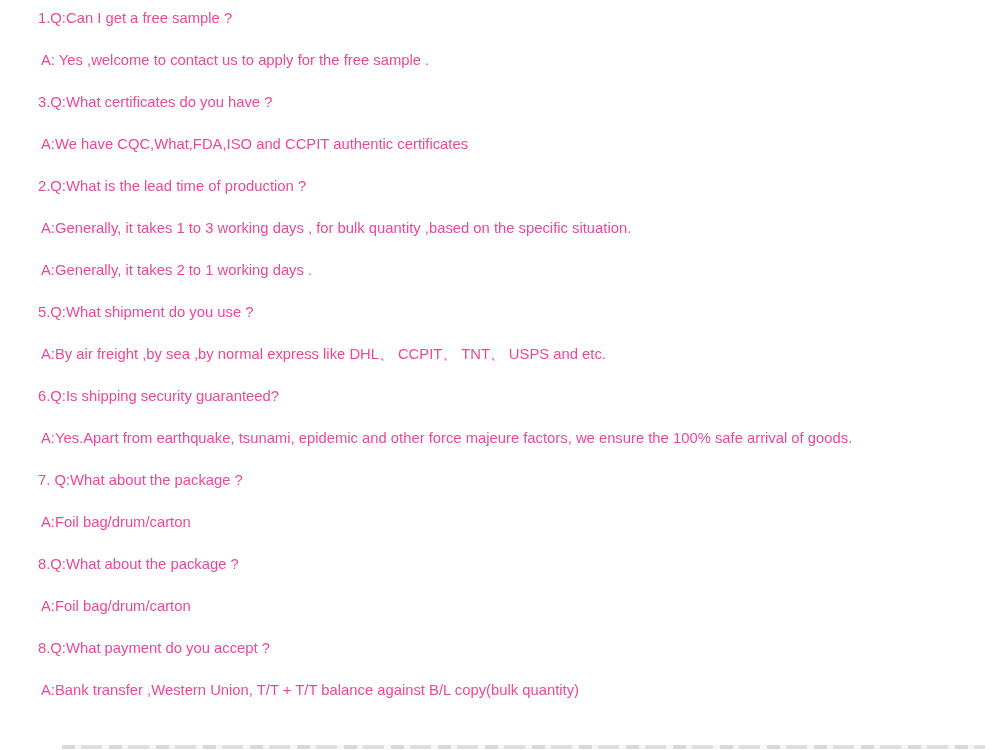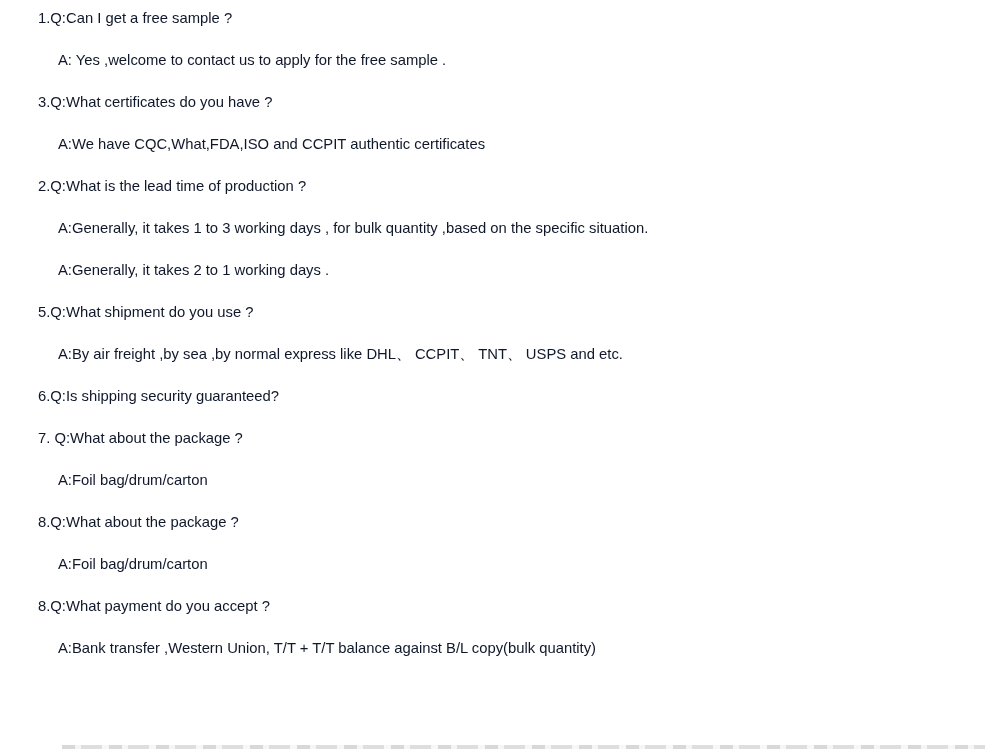--- a/index.html
+++ b/index.html
@@ -8,36 +8,36 @@
     background: #ffffff;
   }
   .page {
     position: relative;
     width: 1000px;
     height: 750px;
     overflow: hidden;
     background: #ffffff;
     font-family: "Liberation Sans", "DejaVu Sans", sans-serif;
     font-size: 14.8px;
-    color: #0f172a;
+    color: #ec4899;
   }
   .faq {
     position: absolute;
     top: -3px;
     left: 0;
     width: 1000px;
   }
   .line {
     height: 42px;
     line-height: 42px;
     white-space: nowrap;
     overflow: visible;
   }
   .line.q { padding-left: 38px; }
-  .line.a { padding-left: 58px; }
+  .line.a { padding-left: 41px; }
   
   .clipped-line {
     position: absolute;
     top: 745px;
     left: 62px;
     width: 923px;
     height: 4px;
     background: repeating-linear-gradient(
       90deg,
       #d8d8d8 0px, #d8d8d8 13px,
@@ -55,20 +55,21 @@
       <div class="line q">1.Q:Can I get a free sample ?</div>
       <div class="line a">A: Yes ,welcome to contact us to apply for the free sample .</div>
       <div class="line q">3.Q:What certificates do you have ?</div>
       <div class="line a">A:We have CQC,What,FDA,ISO and CCPIT authentic certificates</div>
       <div class="line q">2.Q:What is the lead time of production ?</div>
       <div class="line a">A:Generally, it takes 1 to 3 working days , for bulk quantity ,based on the specific situation.</div>
       <div class="line a">A:Generally, it takes 2 to 1 working days .</div>
       <div class="line q">5.Q:What shipment do you use ?</div>
       <div class="line a">A:By air freight ,by sea ,by normal express like DHL、 CCPIT、 TNT、 USPS and etc.</div>
       <div class="line q">6.Q:Is shipping security guaranteed?</div>
+      <div class="line a">A:Yes.Apart from earthquake, tsunami, epidemic and other force majeure factors, we ensure the 100% safe arrival of goods.</div>
       <div class="line q">7. Q:What about the package ?</div>
       <div class="line a">A:Foil bag/drum/carton</div>
       <div class="line q">8.Q:What about the package ?</div>
       <div class="line a">A:Foil bag/drum/carton</div>
       <div class="line q">8.Q:What payment do you accept ?</div>
       <div class="line a">A:Bank transfer ,Western Union, T/T + T/T balance against B/L copy(bulk quantity)</div>
     </div>
   <div class="clipped-line"></div>
 </div>
 

